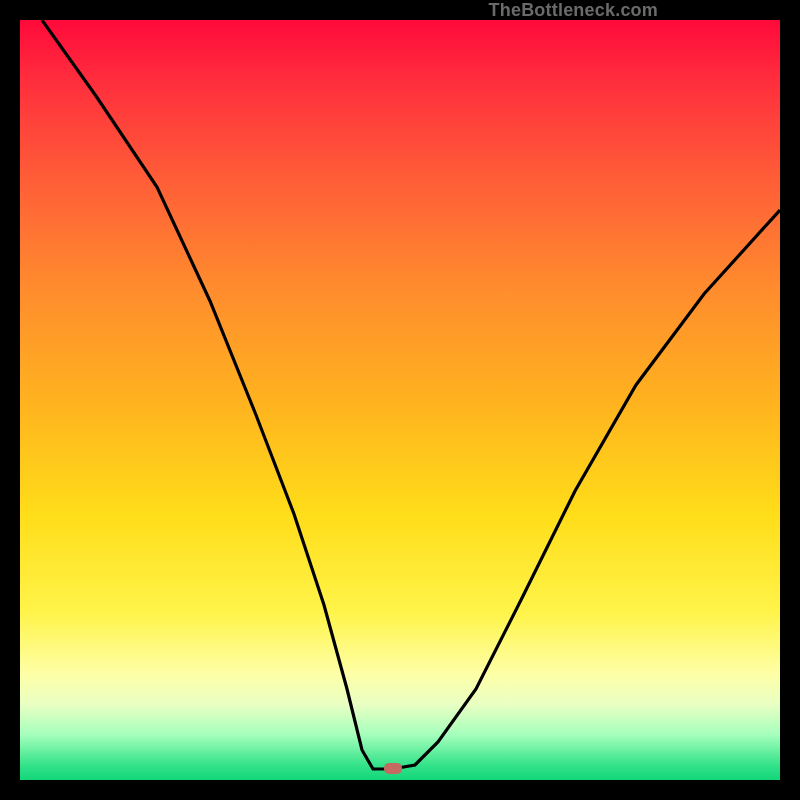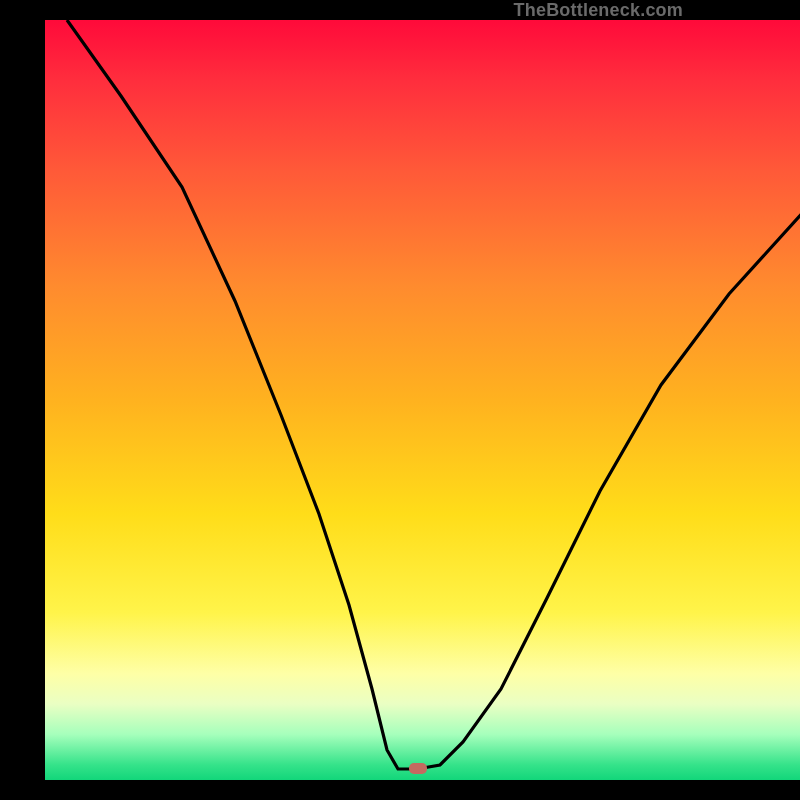--- a/index.html
+++ b/index.html
@@ -10,21 +10,20 @@
     background: #000;
     overflow: hidden;
   }
   .frame {
     position: absolute;
     top: 0;
     left: 0;
     width: 680px;
     height: 800px;
     background: #000;
-    margin-left: 25px;
   }
   .plot-area {
     position: absolute;
     top: 20px;
     left: 20px;
     width: 760px;
     height: 760px;
     background: linear-gradient(to bottom,
       #ff0a3a 0%,
       #ff2e3d 8%,

